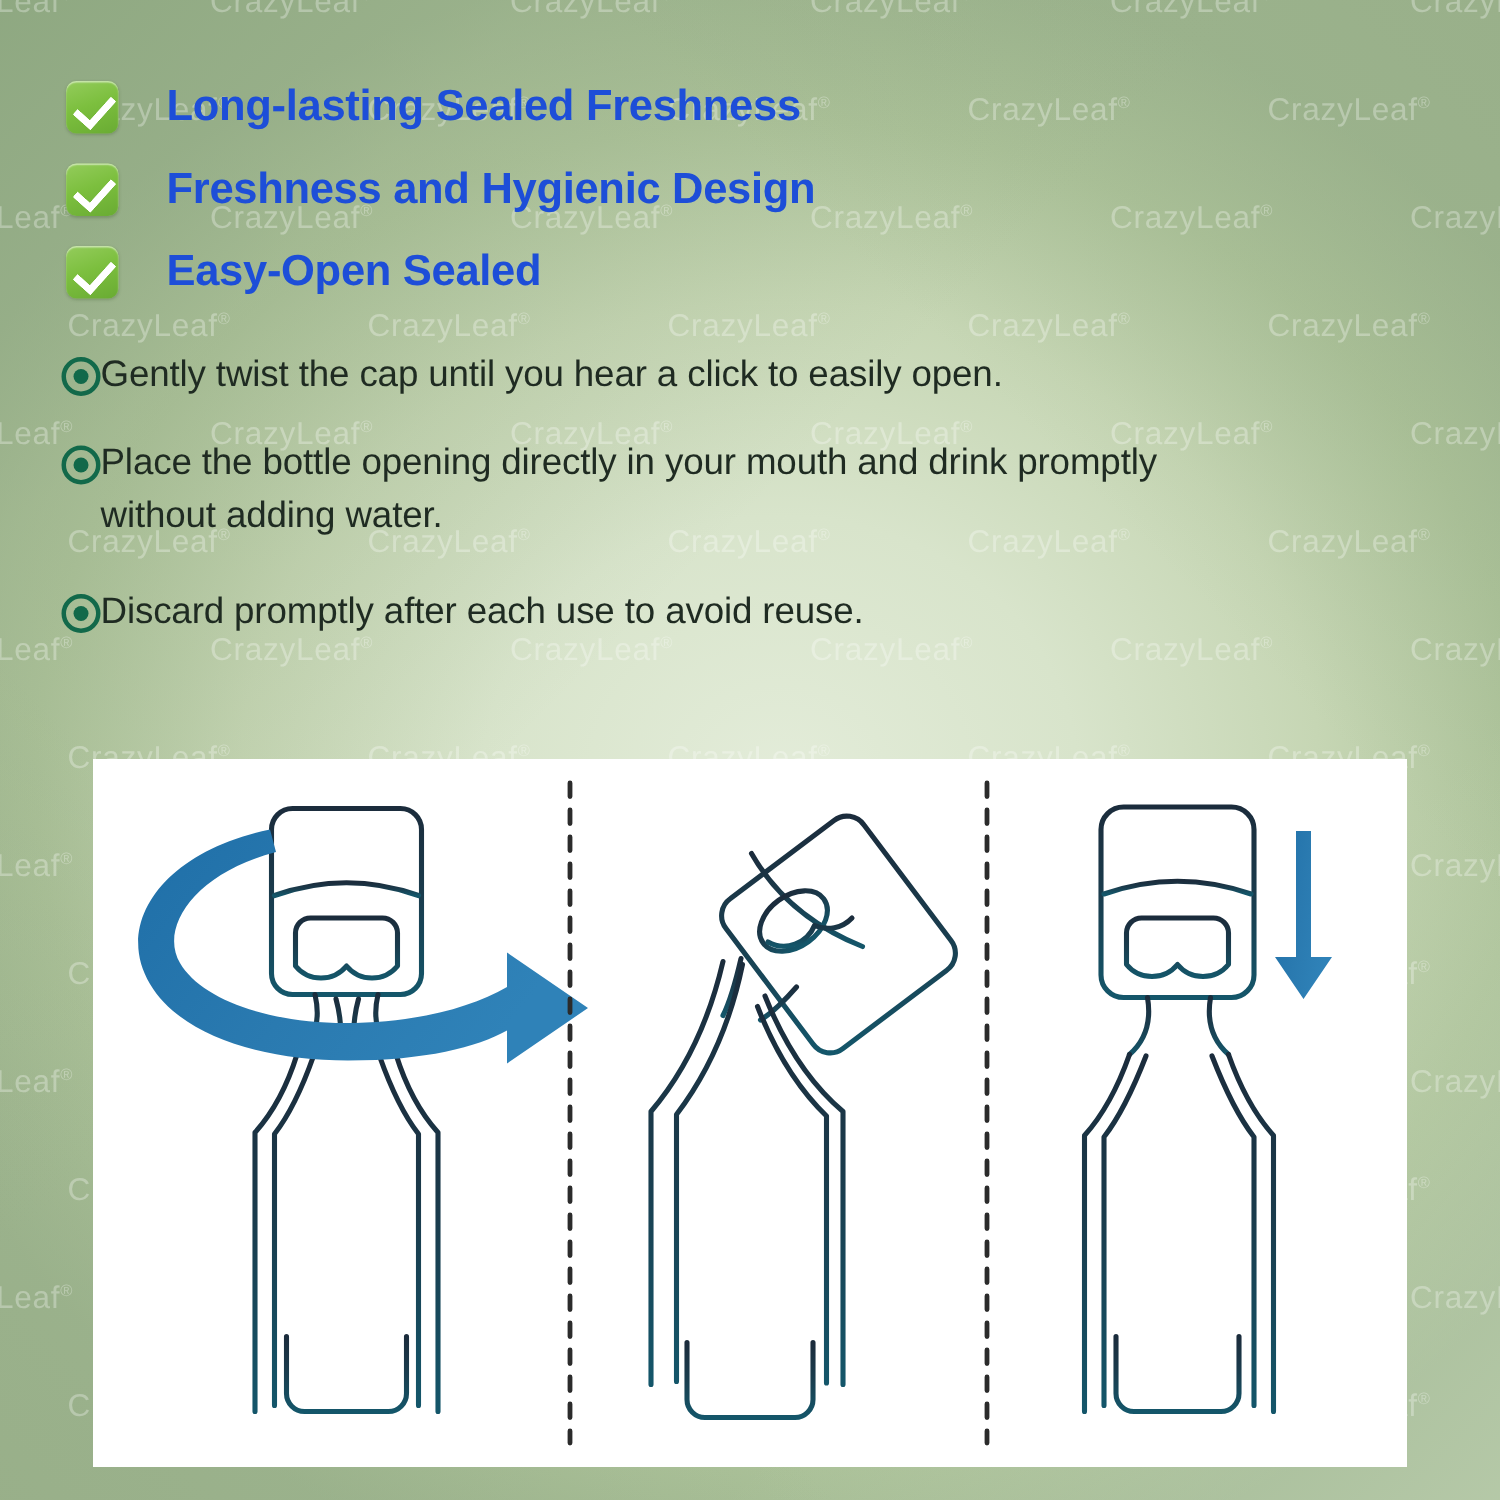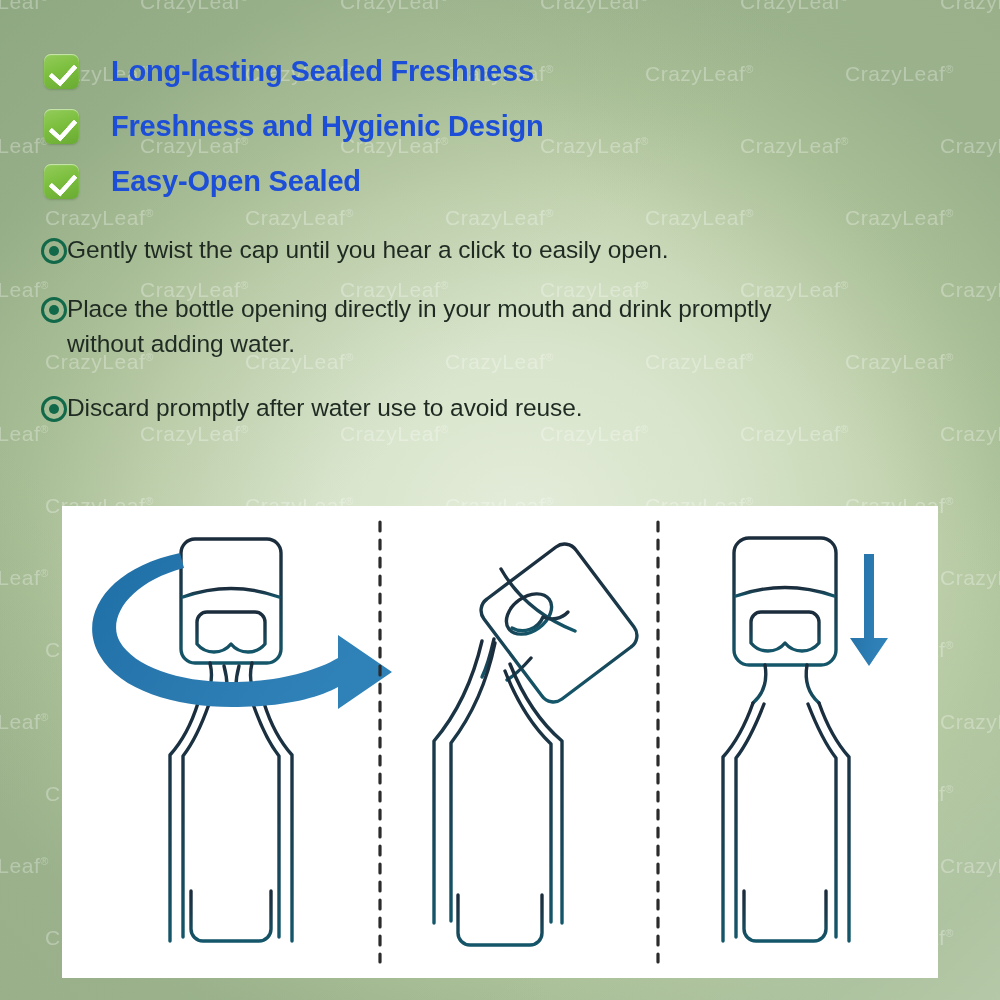--- a/index.html
+++ b/index.html
@@ -248,21 +248,21 @@
     <span class="instruction-text">Gently twist the cap until you hear a click to easily open.</span>
   </div>
 
   <div class="instruction-row" style="margin-bottom:30px;">
     <span class="bullet-ring"></span>
     <span class="instruction-text" style="max-width:740px;">Place the bottle opening directly in your mouth and drink promptly without adding water.</span>
   </div>
 
   <div class="instruction-row">
     <span class="bullet-ring"></span>
-    <span class="instruction-text">Discard promptly after water use to avoid reuse.</span>
+    <span class="instruction-text">Discard promptly after each use to avoid reuse.</span>
   </div>
 
 </div>
 
 <div id="illustration-panel">
   <svg id="illustration-svg" viewBox="0 0 876 472" xmlns="http://www.w3.org/2000/svg">
     <defs>
       <linearGradient id="outlineGrad" x1="0" y1="0" x2="0" y2="1">
         <stop offset="0%" stop-color="#1b2c3c"></stop>
         <stop offset="45%" stop-color="#1a3b4c"></stop>

